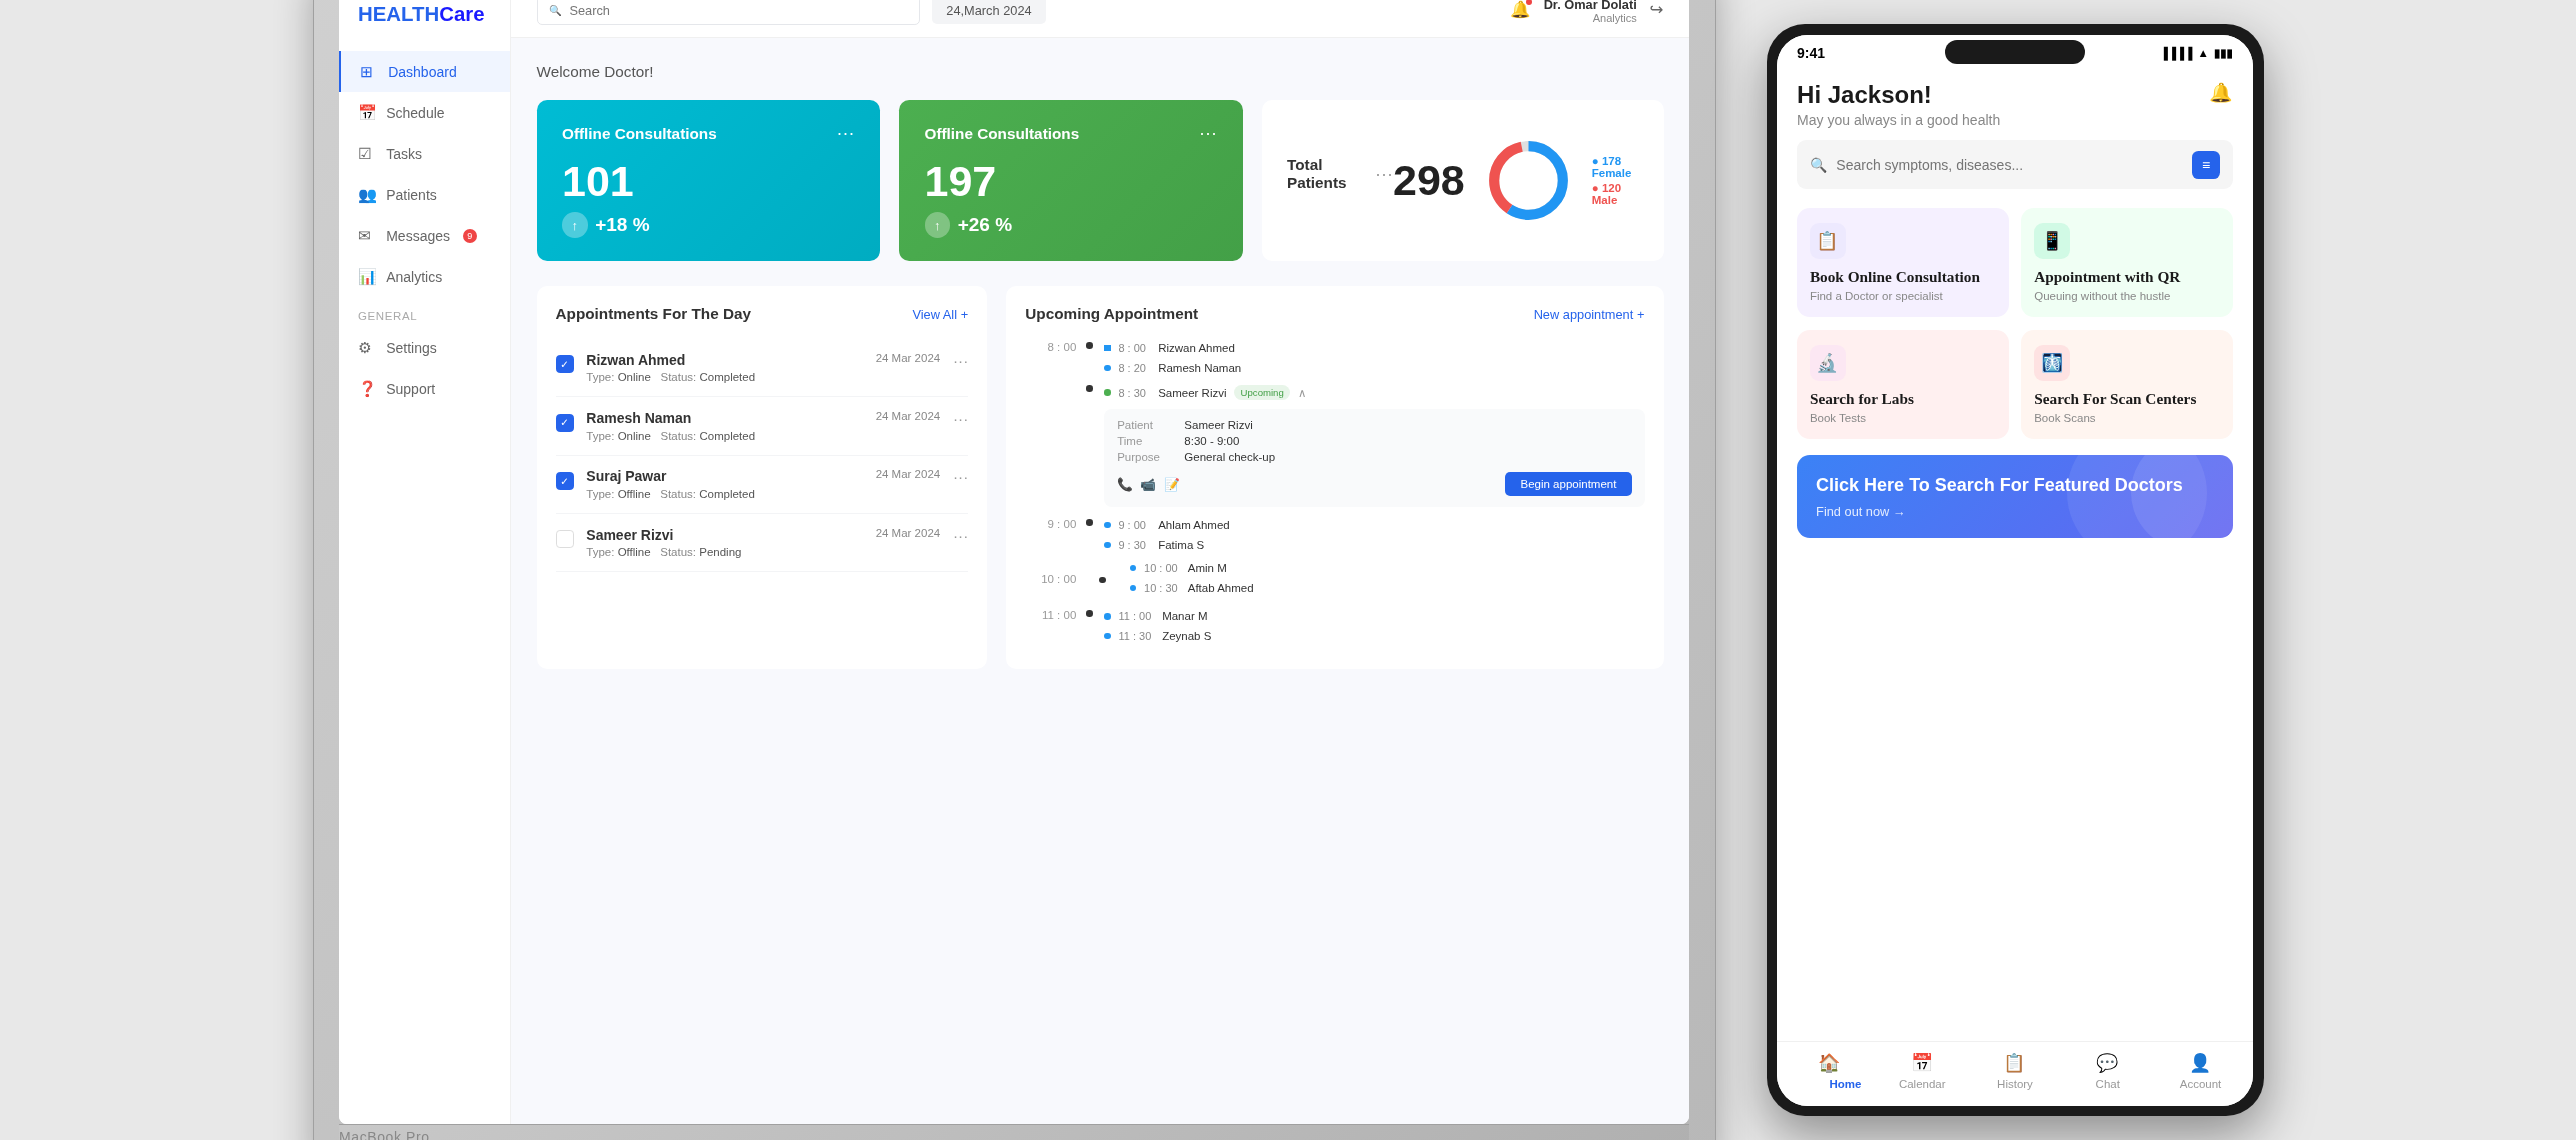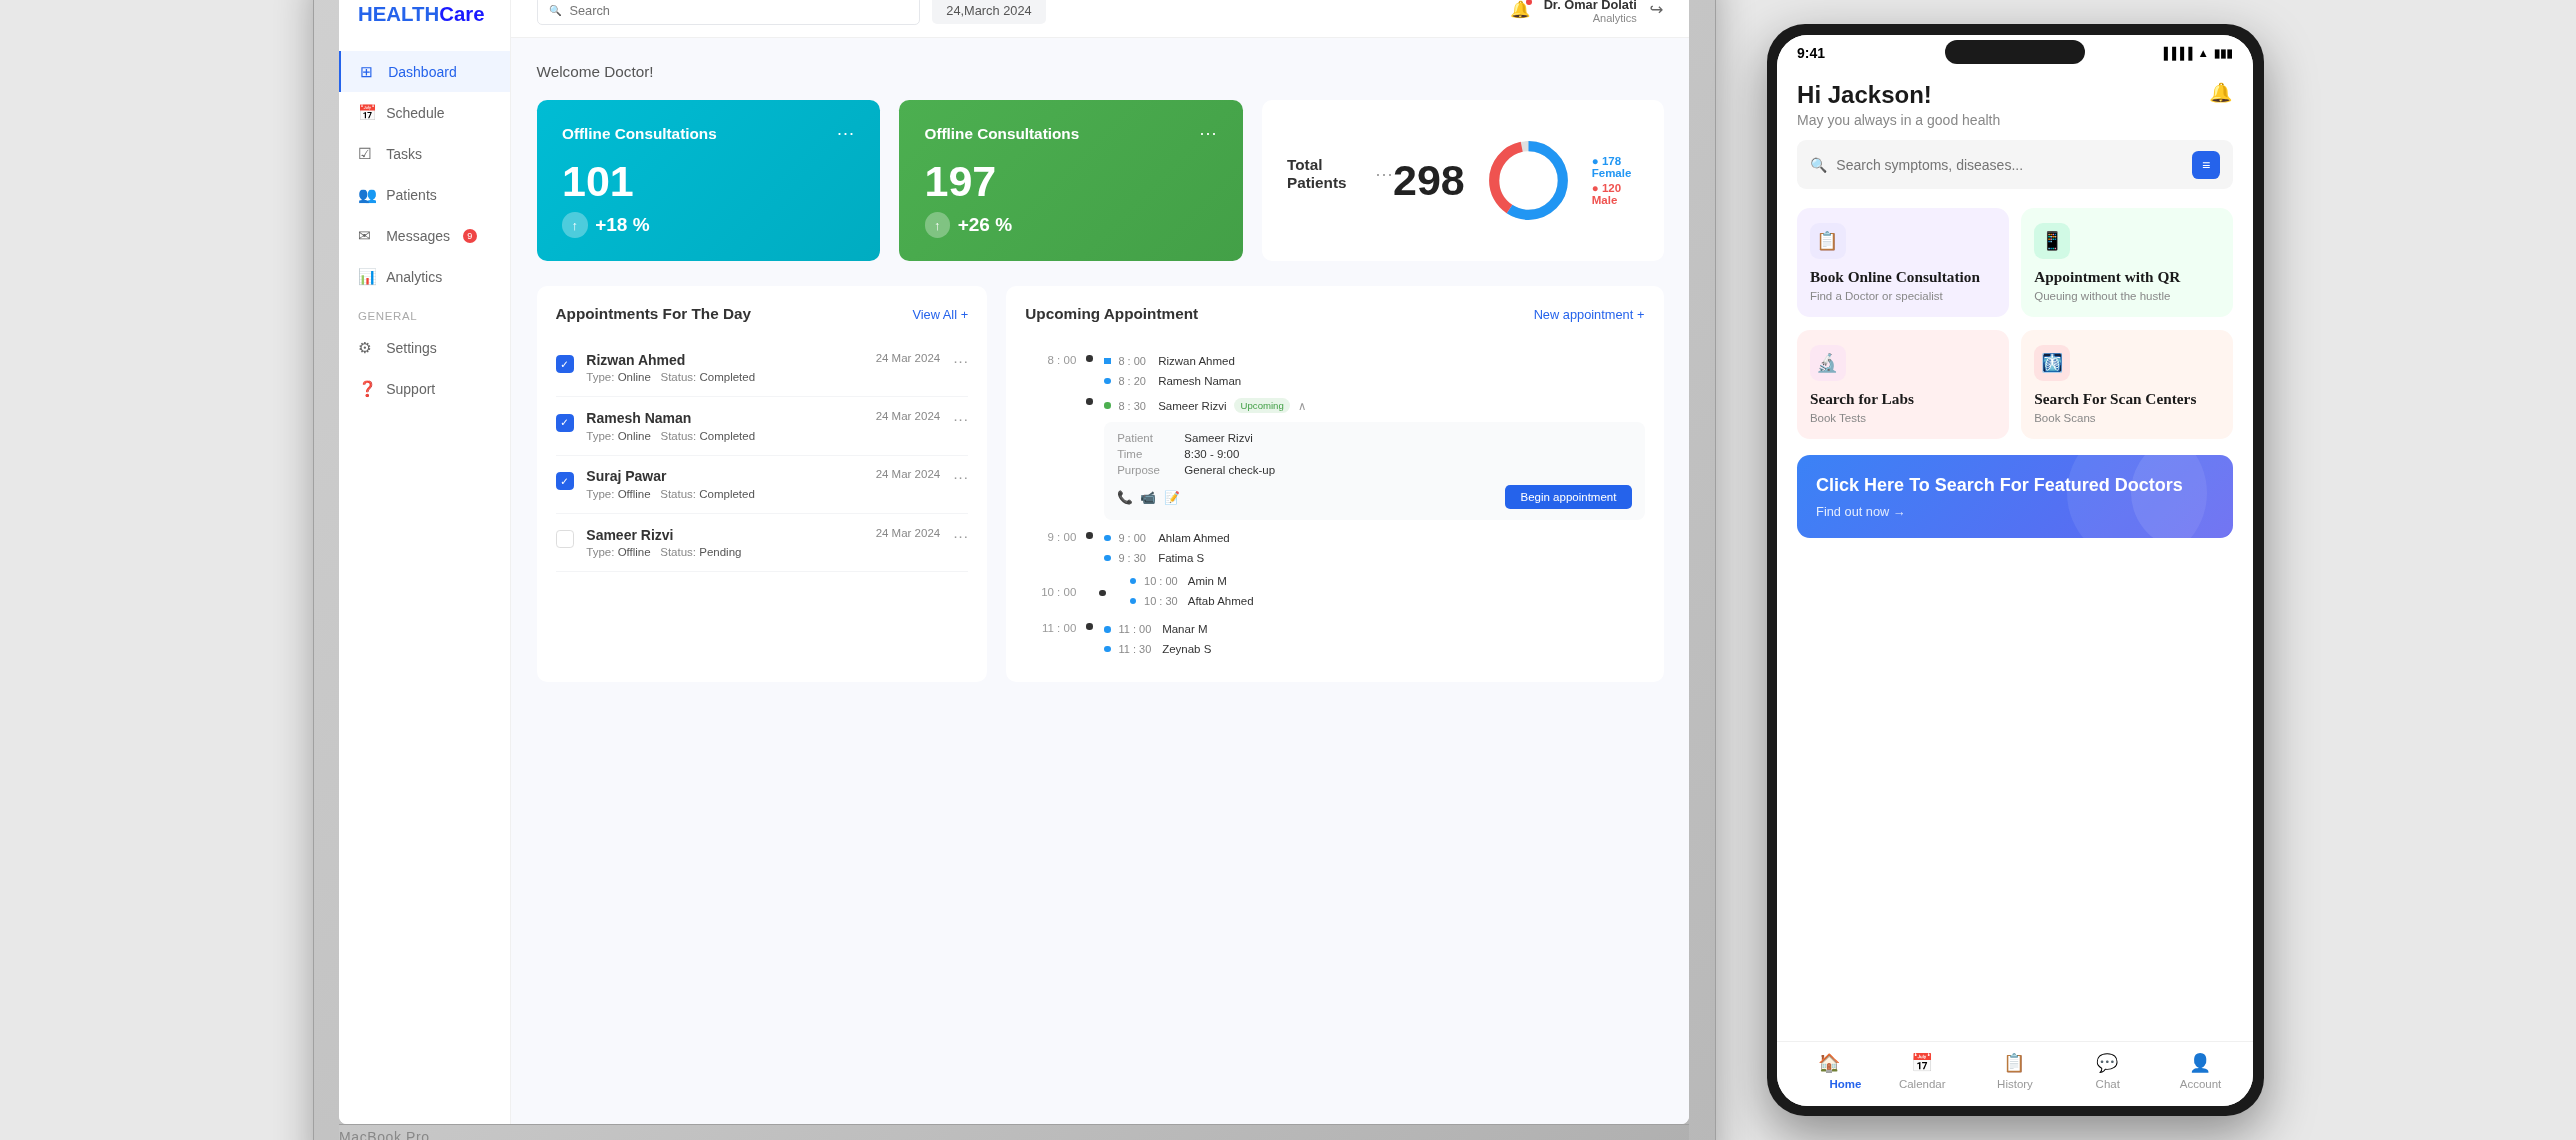--- a/index.html
+++ b/index.html
@@ -295,21 +295,21 @@
     .upcoming-section {
       background: #fff;
       border-radius: 10.2px;
       padding: 19px;
       flex: 1.8;
     }
     .upcoming-header {
       display: flex;
       justify-content: space-between;
       align-items: center;
-      margin-bottom: 28px;
+      margin-bottom: 15px;
     }
     .new-appt-btn {
       display: flex;
       align-items: center;
       gap: 3.8px;
       color: #2563eb;
       font-size: 12.8px;
       cursor: pointer;
     }
     .timeline { position: relative; }

